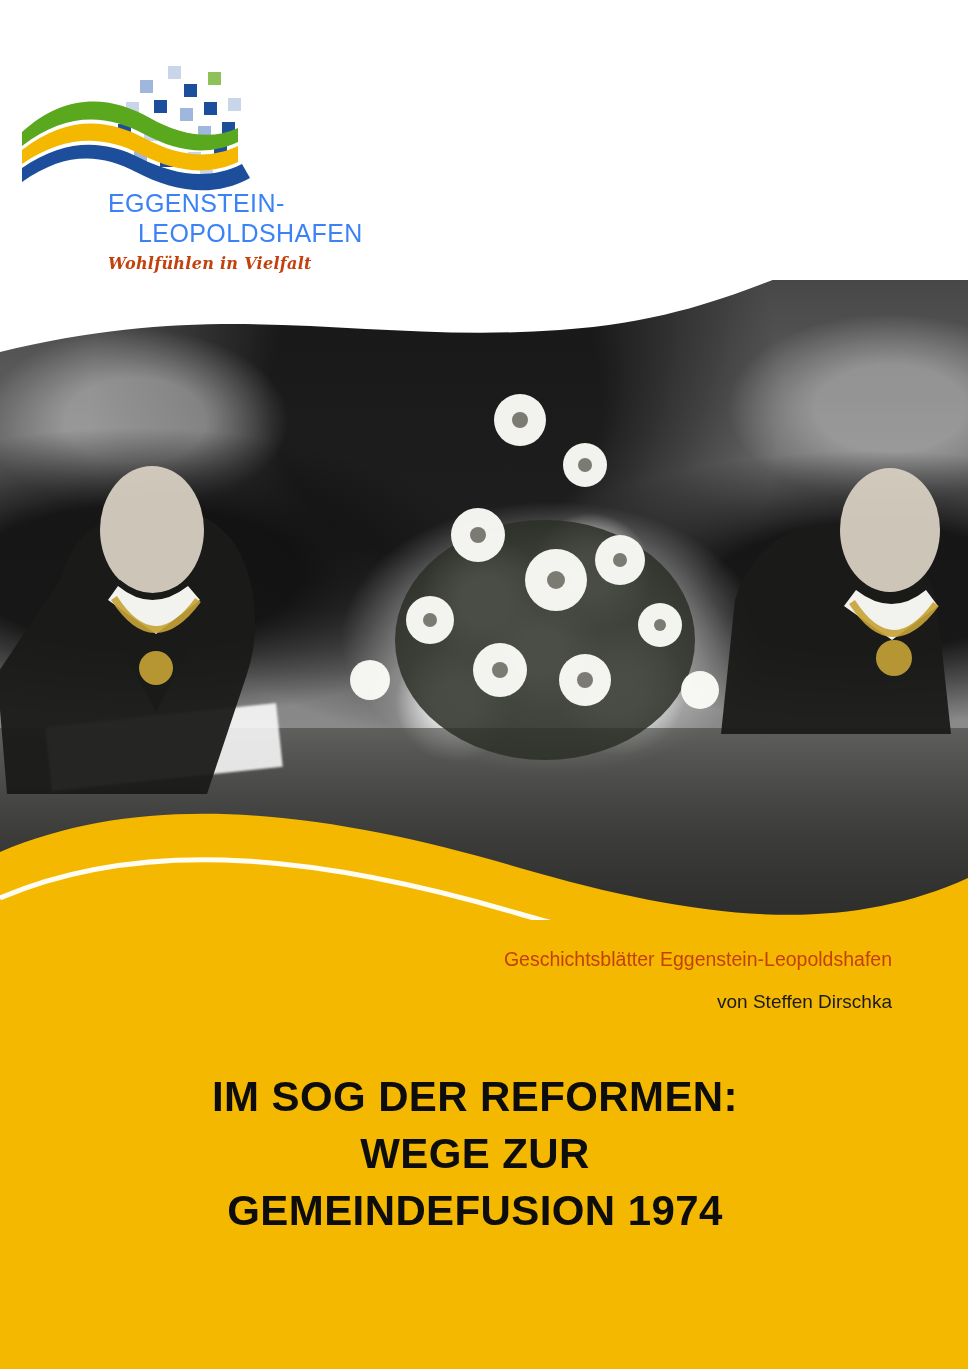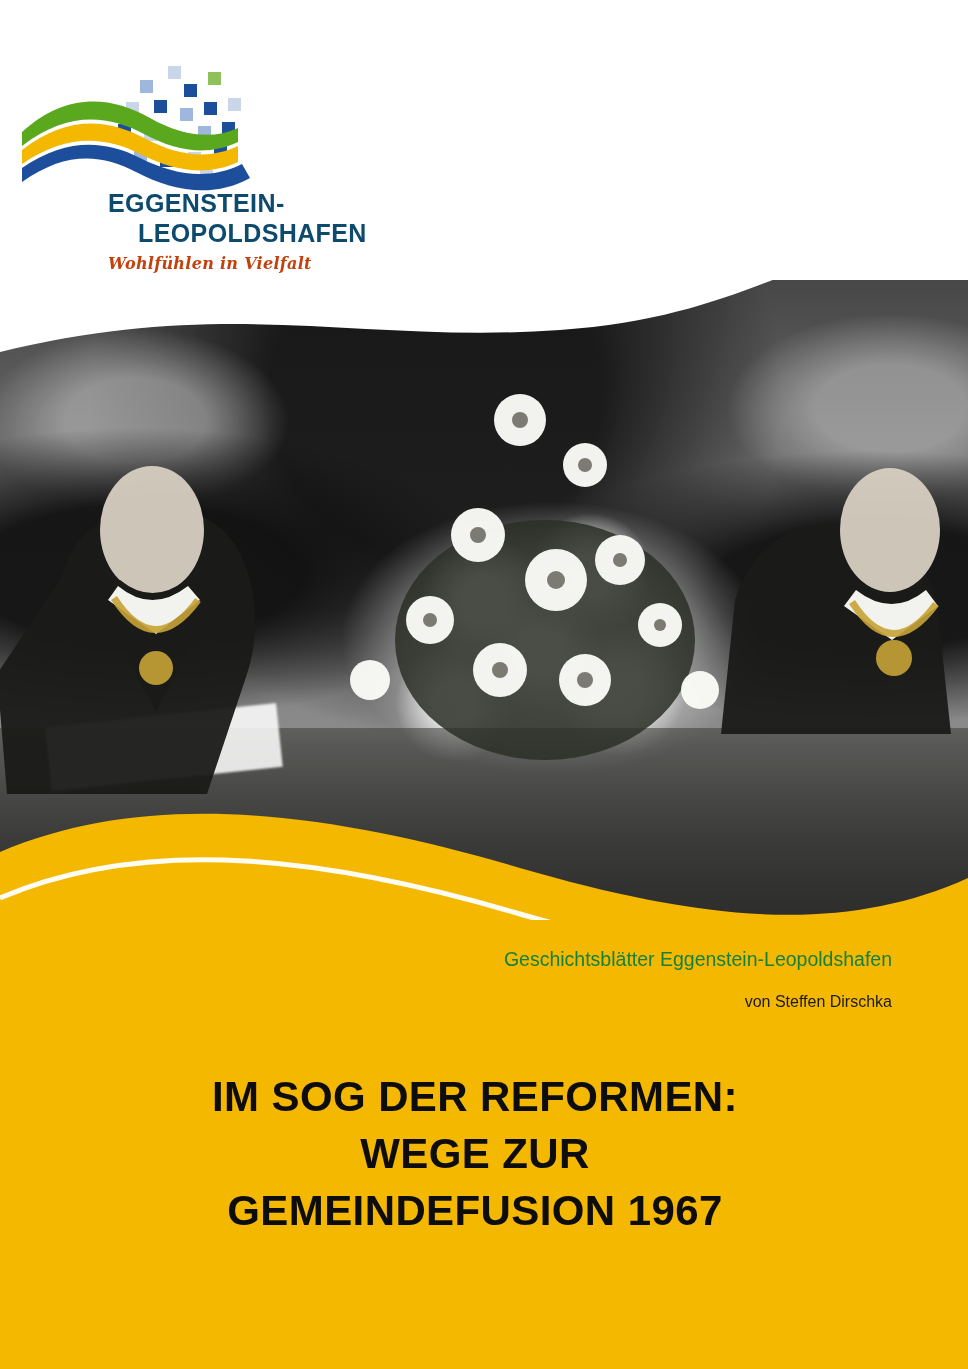--- a/index.html
+++ b/index.html
@@ -84,23 +84,23 @@
     left:22px; top:58px;
     width:400px; height:225px;
   }
   .logo-text {
     position:absolute;
     left:86px; top:130px;
     width:330px;
   }
   .logo-line1, .logo-line2 {
     font-size:25px;
-    font-weight:bold;
+    font-weight:normal;
     letter-spacing:0.4px;
-    color:#0c4a6e;
+    color:#3b82f6;
     line-height:30px;
   }
   .logo-line2 { margin-left:30px; }
   .logo-slogan {
     margin-top:6px;
     font-family:"DejaVu Serif", serif;
     font-style:italic;
     font-weight:bold;
     font-size:16px;
     color:#c2410c;
@@ -109,25 +109,25 @@
 
   
   .series-block {
     position:absolute;
     left:0; top:944px;
     width:892px;
     text-align:right;
   }
   .series-title {
     font-size:19.5px;
-    color:#15803d;
+    color:#c2410c;
     line-height:30px;
   }
   .author {
-    font-size:16px;
+    font-size:19px;
     color:#1a1a1a;
     line-height:30px;
     margin-top:13px;
   }
   .main-title {
     position:absolute;
     left:60px; top:1068px;
     width:830px;
     text-align:center;
     font-size:42px;
@@ -262,16 +262,16 @@
   </div>
 
   <div class="series-block">
     <div class="series-title">Geschichtsblätter Eggenstein-Leopoldshafen</div>
     <div class="author">von Steffen Dirschka</div>
   </div>
 
   <div class="main-title">
     <span class="l1">IM SOG DER REFORMEN:</span>
     <span class="l2">WEGE ZUR</span>
-    <span class="l3">GEMEINDEFUSION 1967</span>
+    <span class="l3">GEMEINDEFUSION 1974</span>
   </div>
 
 </div>
 
 </body></html>

